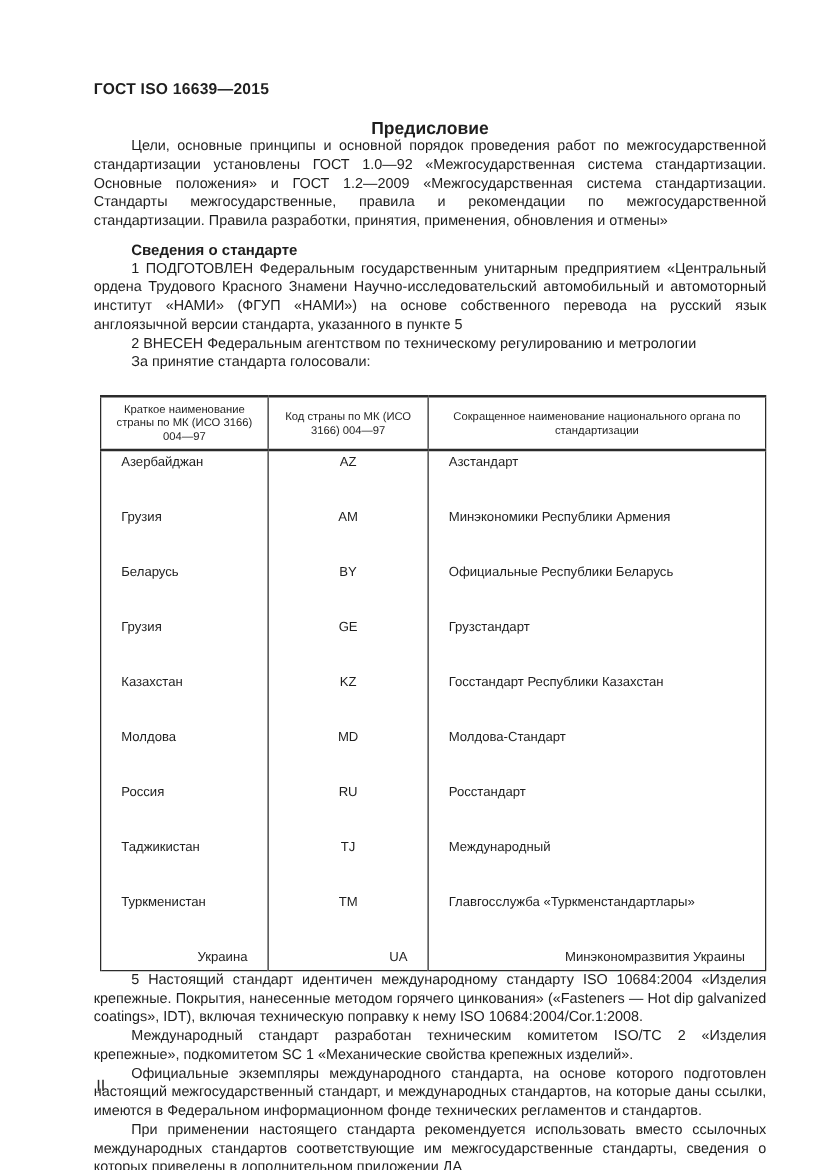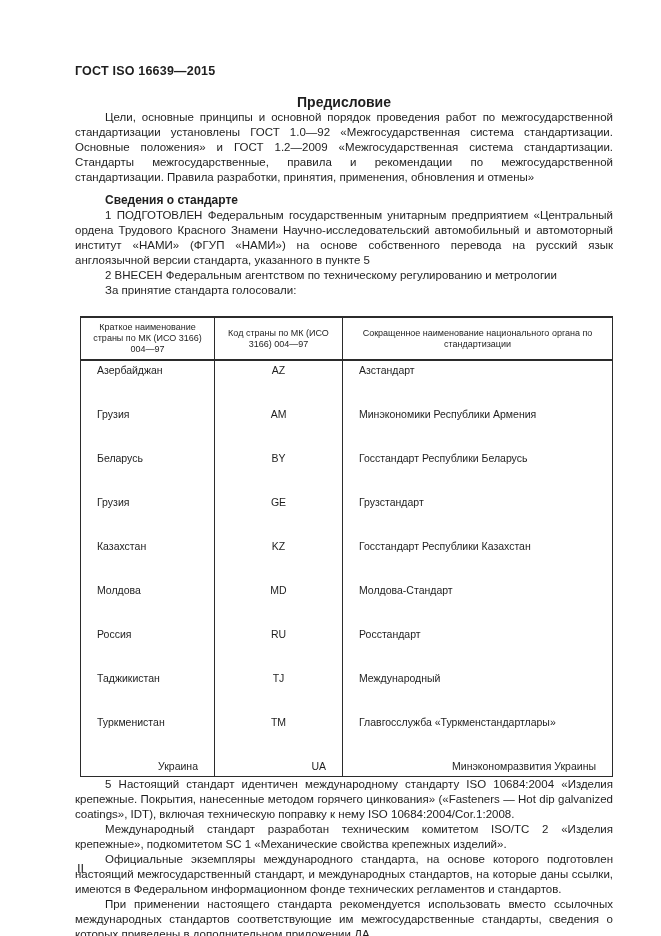--- a/index.html
+++ b/index.html
@@ -140,21 +140,21 @@
           <td class="c-org">Азстандарт</td>
         </tr>
         <tr>
           <td class="c-country">Грузия</td>
           <td class="c-code">AM</td>
           <td class="c-org">Минэкономики Республики Армения</td>
         </tr>
         <tr>
           <td class="c-country">Беларусь</td>
           <td class="c-code">BY</td>
-          <td class="c-org">Госстандарт Республики Беларусь</td>
+          <td class="c-org">Официальные Республики Беларусь</td>
         </tr>
         <tr>
           <td class="c-country">Грузия</td>
           <td class="c-code">GE</td>
           <td class="c-org">Грузстандарт</td>
         </tr>
         <tr>
           <td class="c-country">Казахстан</td>
           <td class="c-code">KZ</td>
           <td class="c-org">Госстандарт Республики Казахстан</td>

